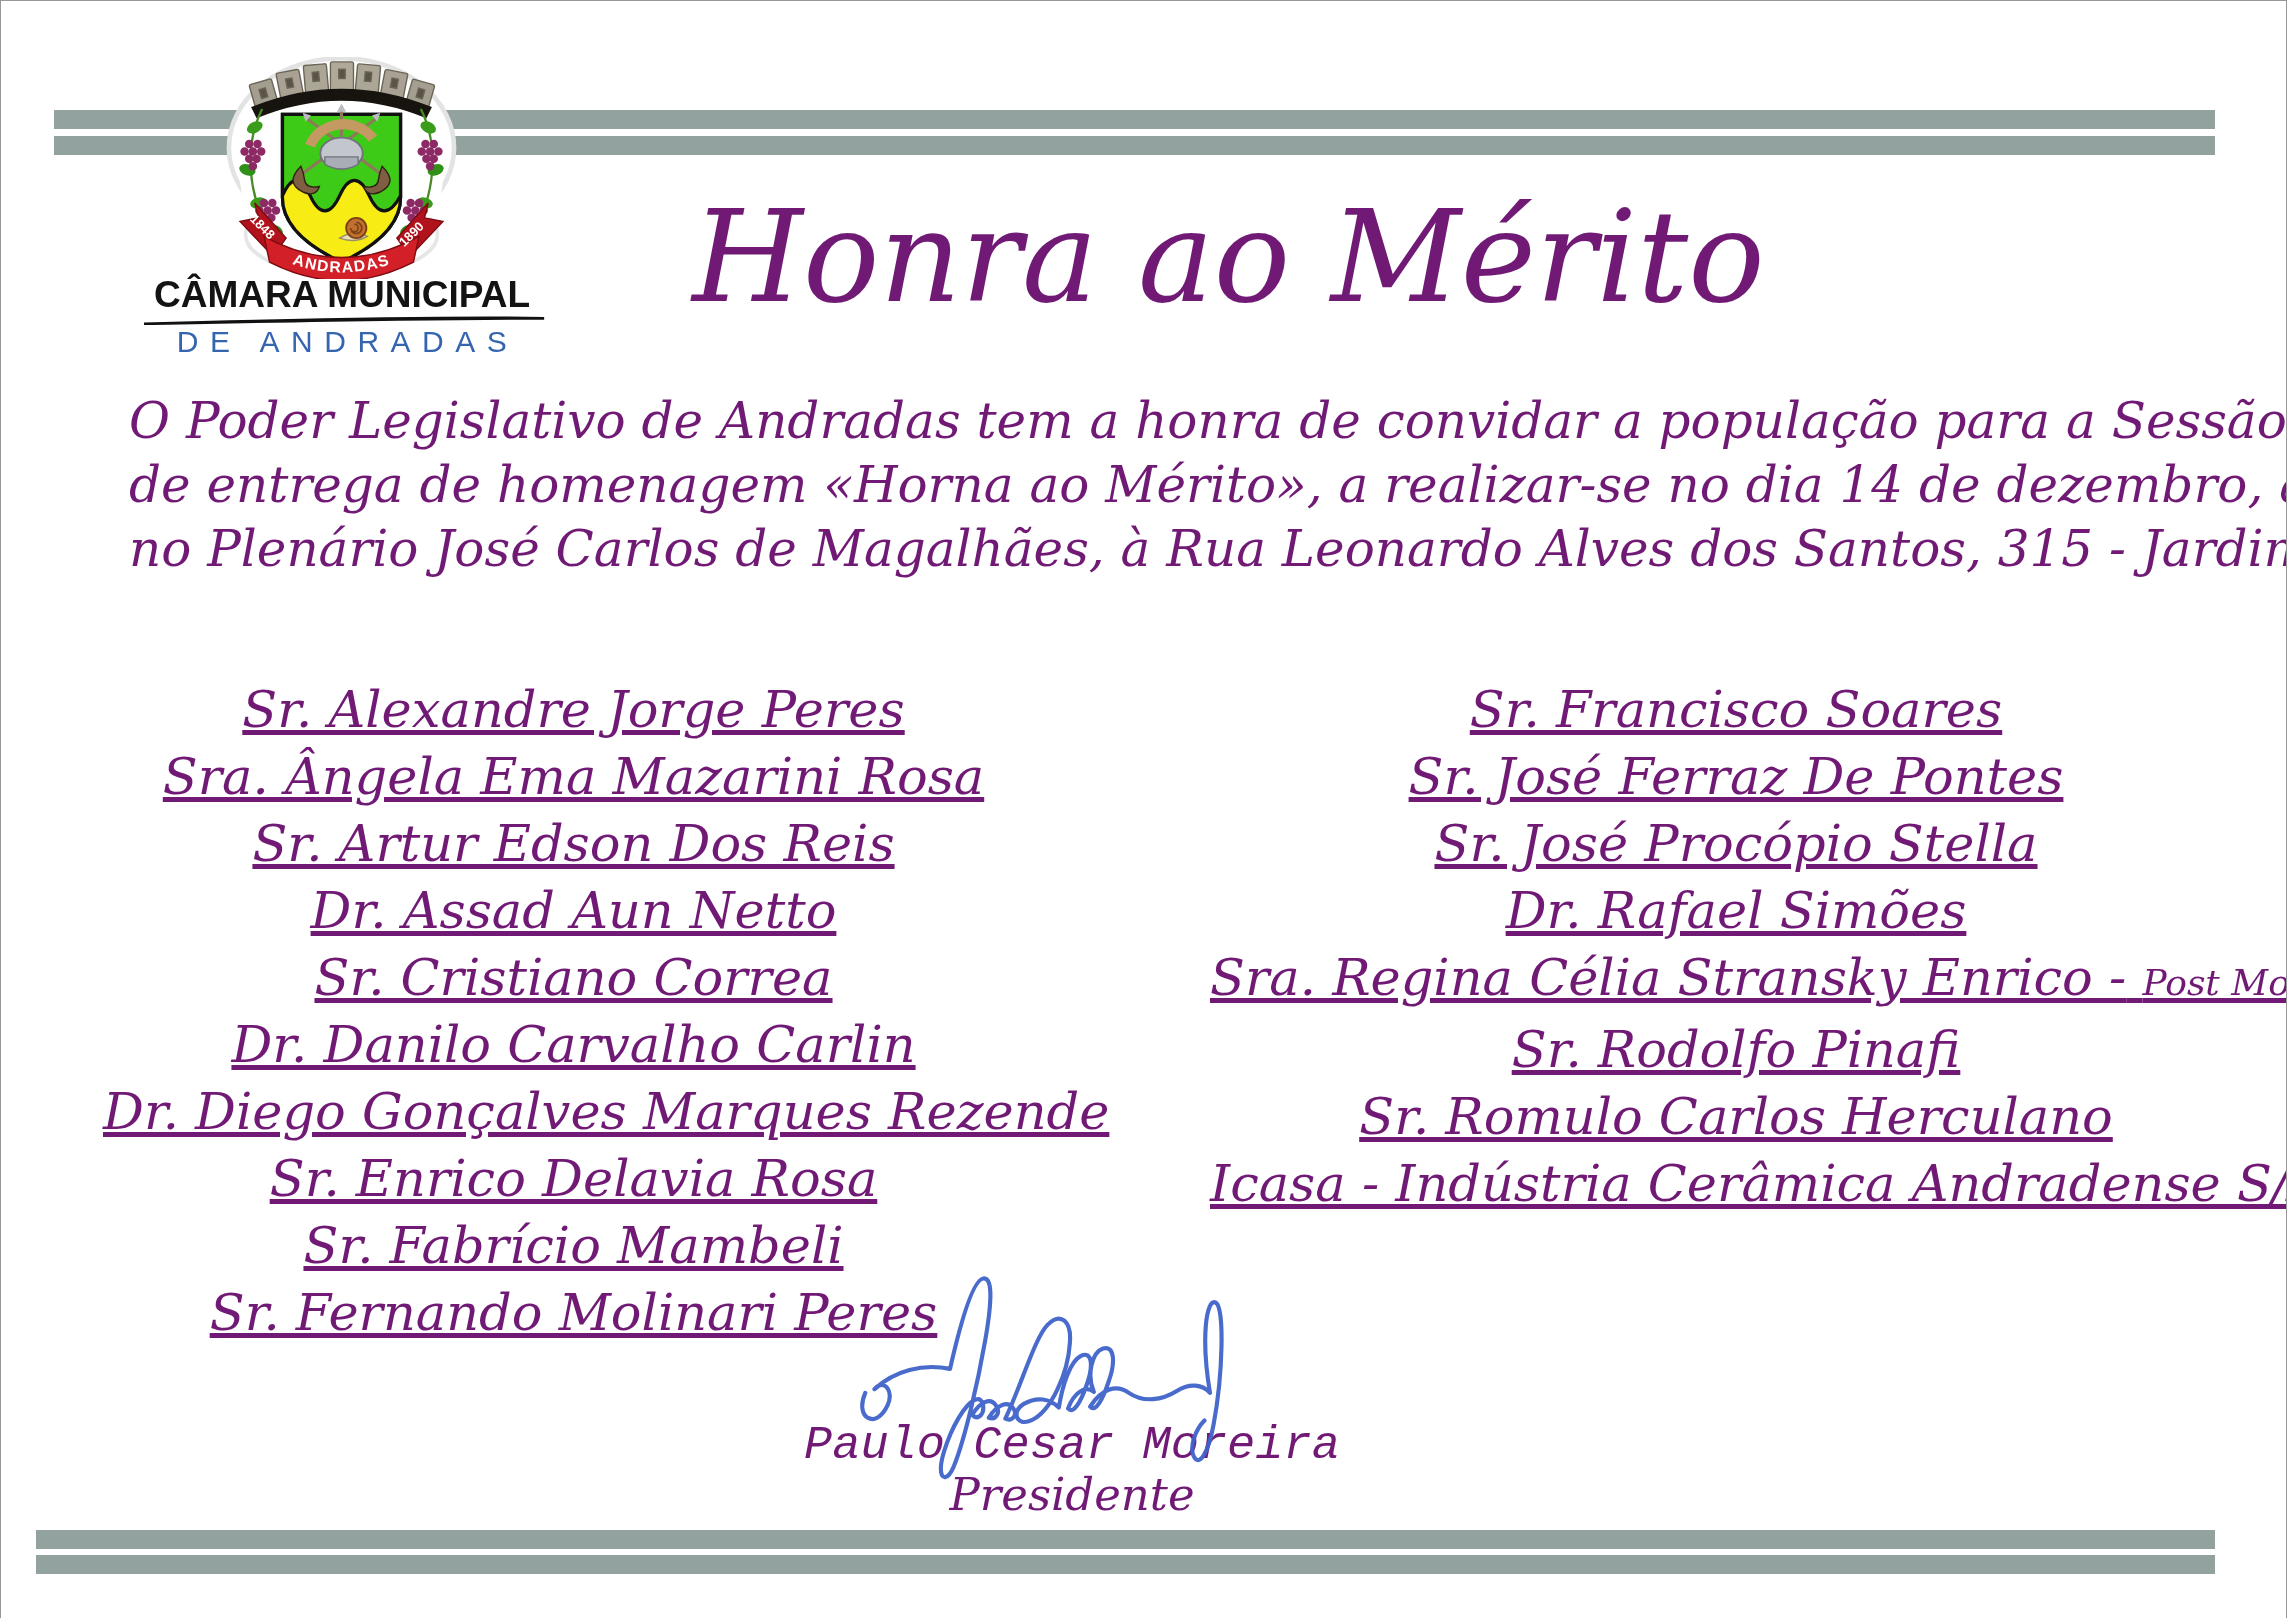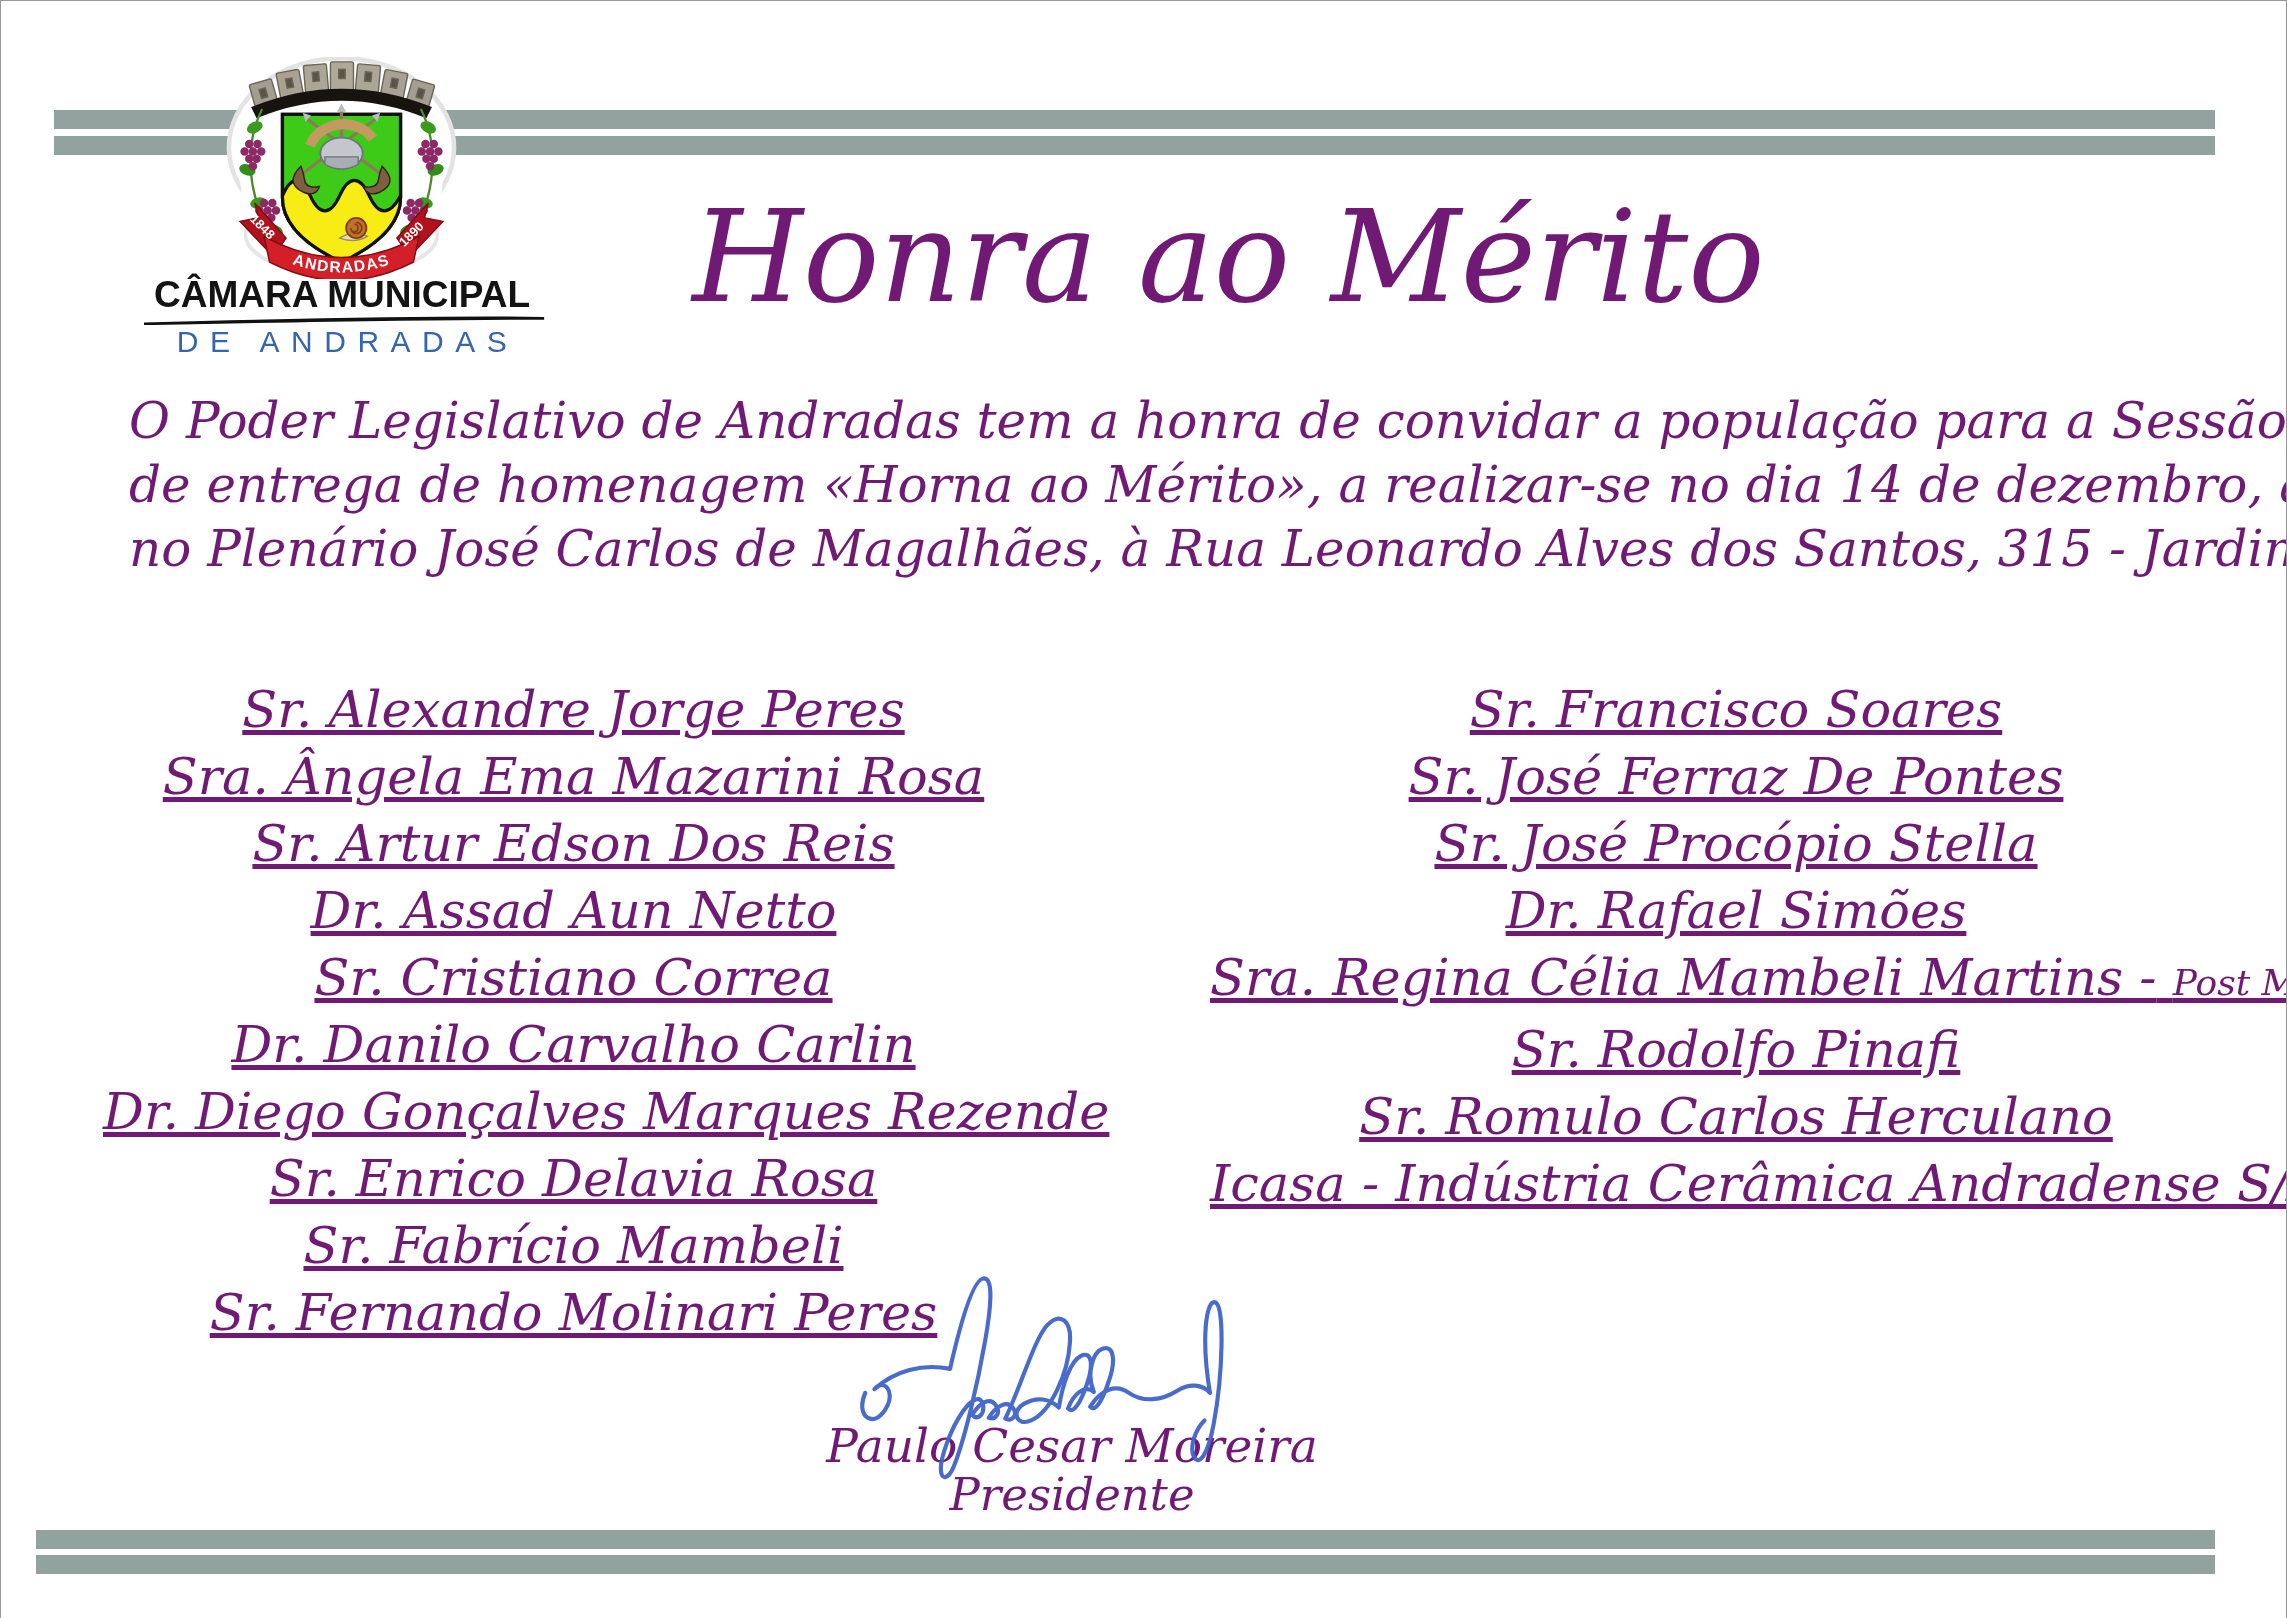--- a/index.html
+++ b/index.html
@@ -45,21 +45,21 @@
   .col { position:absolute; top:675px; text-align:center; font-size:51px; line-height:67px;text-decoration:underline; }
   .col-left  { left:102px;  width:941px; }
   .col-right { left:1209px; width:1052px; }
   .name-line { white-space:nowrap; }
   .note { font-size:36px; }
 
   
   .signature { position:absolute; left:849px; top:1272px; width:425px; height:212px; z-index:3; }
   .sig-name {
     position:absolute; left:794px; top:1419px; width:554px; text-align:center;
-    font-size:47px; line-height:52px; z-index:2; white-space:nowrap;
+    font-size:47px; line-height:52px; z-index:2; white-space:nowrap;font-family:Liberation Mono, monospace;
   }
   .sig-role {
     position:absolute; left:794px; top:1469px; width:554px; text-align:center;
     font-size:45px; line-height:50px; z-index:2; white-space:nowrap;
   }
 </style>
 </head>
 <body>
 
 <div class="page">
@@ -215,21 +215,21 @@
     <div class="name-line">Sr. Fabrício Mambeli</div>
     <div class="name-line">Sr. Fernando Molinari Peres</div>
   </div>
 
   <div class="col col-right script">
     <div class="name-line">Sr. Francisco Soares</div>
     <div class="name-line">Sr. José Ferraz De Pontes</div>
     <div class="name-line">Sr. José Procópio Stella</div>
     <div class="name-line">Dr. Rafael Simões</div>
     <div class="name-line">
-      <span>Sra. Regina Célia Mambeli Martins -</span>
+      <span>Sra. Regina Célia Stransky Enrico -</span>
       <span class="note">Post Mortem</span>
     </div>
     <div class="name-line">Sr. Rodolfo Pinafi</div>
     <div class="name-line">Sr. Romulo Carlos Herculano</div>
     <div class="name-line">Icasa - Indústria Cerâmica Andradense S/A</div>
   </div>
 
   <svg class="signature" viewBox="0 0 460 230">
     <path d="M16,130 C4,158 28,170 40,144 C48,128 36,114 26,126
              C48,106 78,98 108,104

